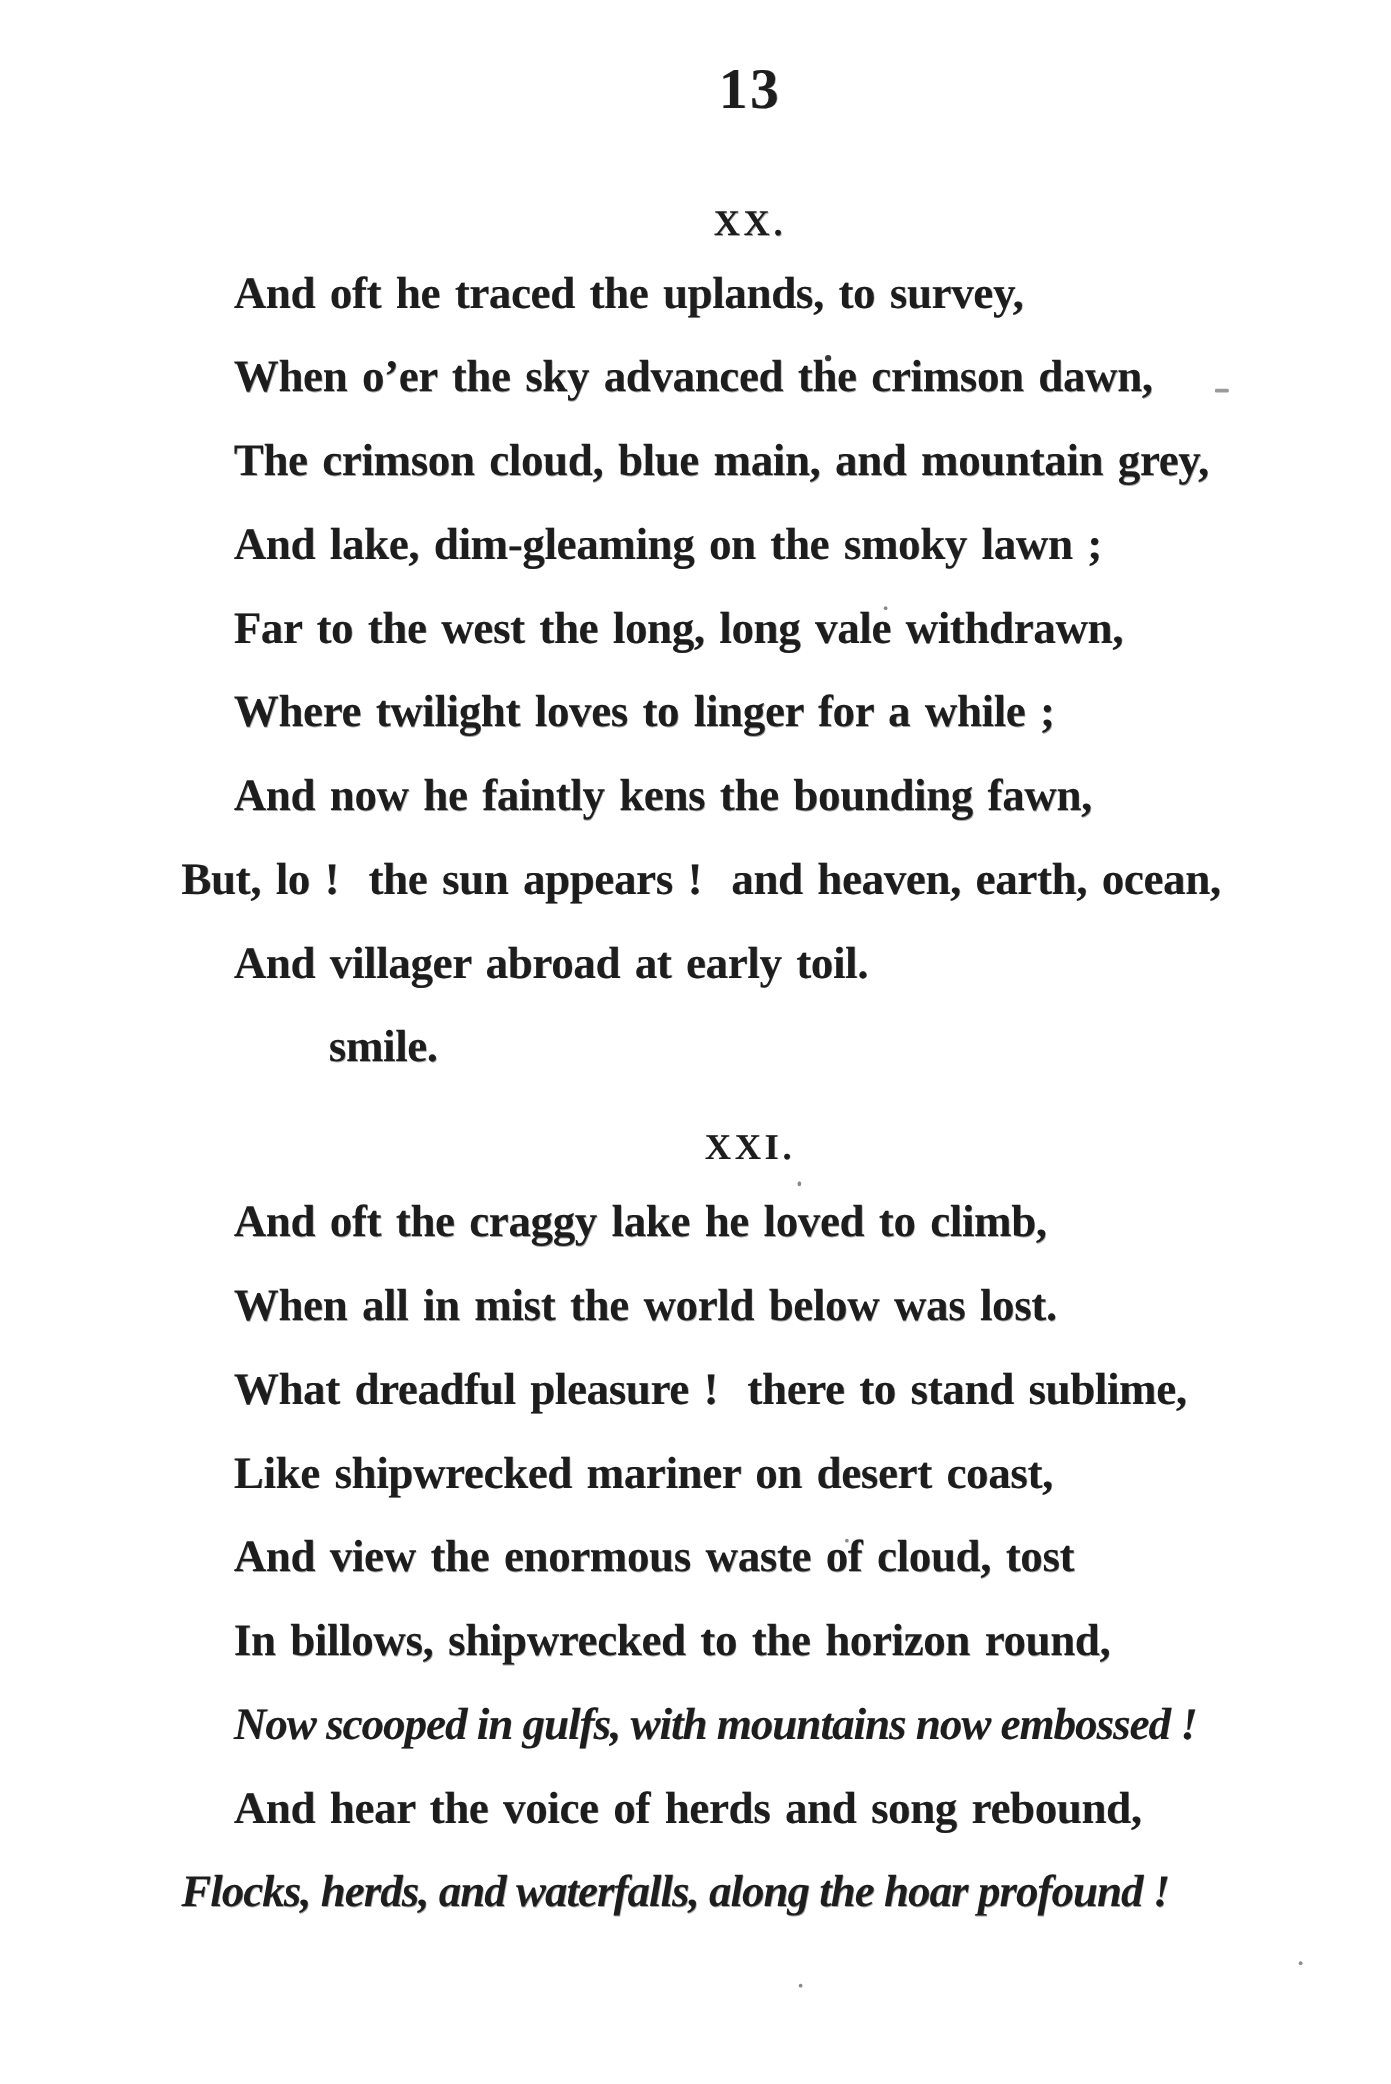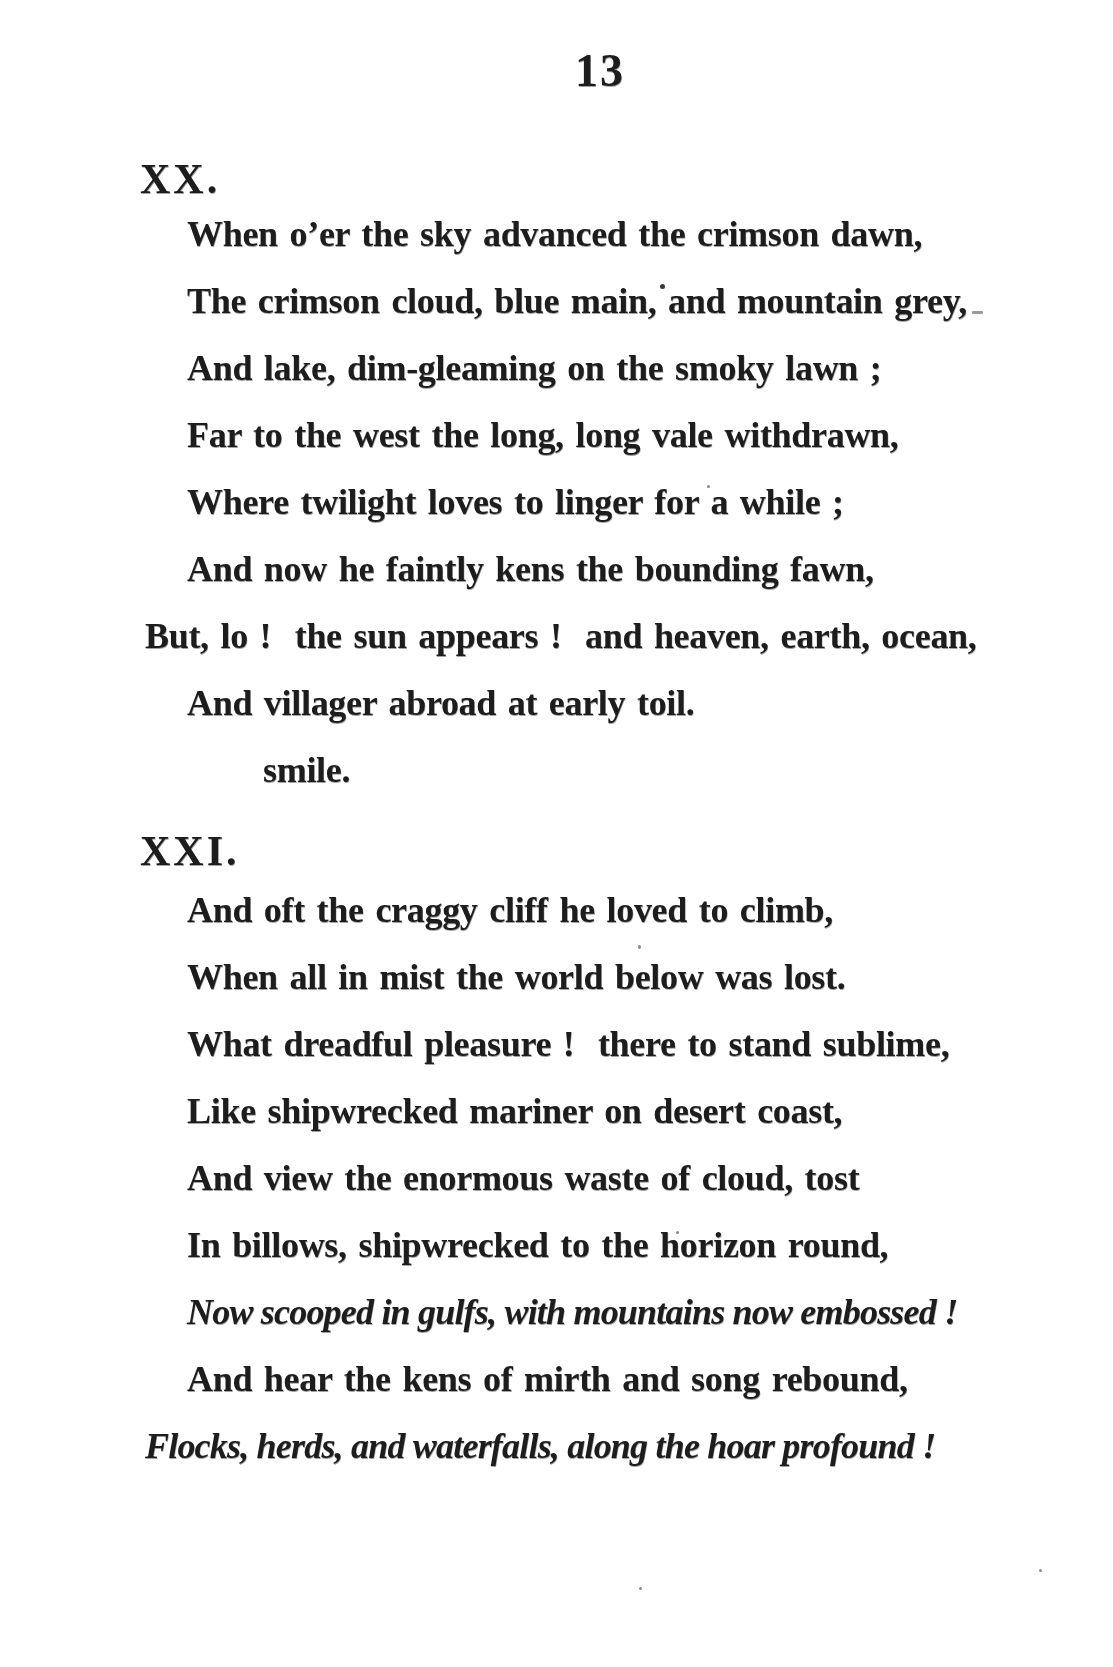--- a/index.html
+++ b/index.html
@@ -25,21 +25,22 @@
   .page-number {
     text-align: center;
     font-size: 46px;
     font-weight: 700;
     line-height: 50px;
     letter-spacing: 2px;
     text-shadow: 0.5px 0.5px 0 rgba(25,25,25,0.4);
   }
   .stanza-heading {
     margin: 0;
-    font-size: 42px;
+    text-align: center;
+    font-size: 29px;
     font-weight: 700;
     line-height: 44px;
     letter-spacing: 3px;
     text-shadow: 0.5px 0.5px 0 rgba(25,25,25,0.4);
   }
   .heading-xx  { margin-top: 61px; }
   .heading-xxi { margin-top: 25px; }
   .verse { margin: 0; }
   .verse-xxi { margin-top: 4px; }
   .line {
@@ -70,42 +71,43 @@
 <body>
 
 <div class="page">
   <div class="content">
 
     <div class="page-number">13</div>
 
     <h2 class="stanza-heading heading-xx">XX.</h2>
 
     <div class="verse verse-xx">
+      <div class="line">And oft he traced the uplands, to survey,</div>
       <div class="line">When o’er the sky advanced the crimson dawn,</div>
       <div class="line">The crimson cloud, blue main, and mountain grey,</div>
       <div class="line">And lake, dim-gleaming on the smoky lawn ;</div>
       <div class="line">Far to the west the long, long vale withdrawn,</div>
       <div class="line">Where twilight loves to linger for a while ;</div>
       <div class="line">And now he faintly kens the bounding fawn,</div>
       <div class="line outdent">But, lo !  the sun appears !  and heaven, earth, ocean,</div>
       <div class="line">And villager abroad at early toil.</div>
       <div class="line indent">smile.</div>
     </div>
 
     <h2 class="stanza-heading heading-xxi">XXI.</h2>
 
     <div class="verse verse-xxi">
-      <div class="line">And oft the craggy cliff he loved to climb,</div>
+      <div class="line">And oft the craggy lake he loved to climb,</div>
       <div class="line">When all in mist the world below was lost.</div>
       <div class="line">What dreadful pleasure !  there to stand sublime,</div>
       <div class="line">Like shipwrecked mariner on desert coast,</div>
       <div class="line">And view the enormous waste of cloud, tost</div>
       <div class="line">In billows, shipwrecked to the horizon round,</div>
       <div class="line tight">Now scooped in gulfs, with mountains now embossed !</div>
-      <div class="line">And hear the kens of mirth and song rebound,</div>
+      <div class="line">And hear the voice of herds and song rebound,</div>
       <div class="line outdent tight">Flocks, herds, and waterfalls, along the hoar profound !</div>
     </div>
 
   </div>
 
   <div class="speck dark" style="left:660px; top:284px; width:5px; height:5px;"></div>
   <div class="speck dash" style="left:972px; top:311px; width:11px; height:3px;"></div>
   <div class="speck" style="left:707px; top:485px; width:3px; height:3px;"></div>
   <div class="speck" style="left:638px; top:945px; width:3px; height:4px;"></div>
   <div class="speck" style="left:676px; top:1231px; width:3px; height:3px;"></div>

